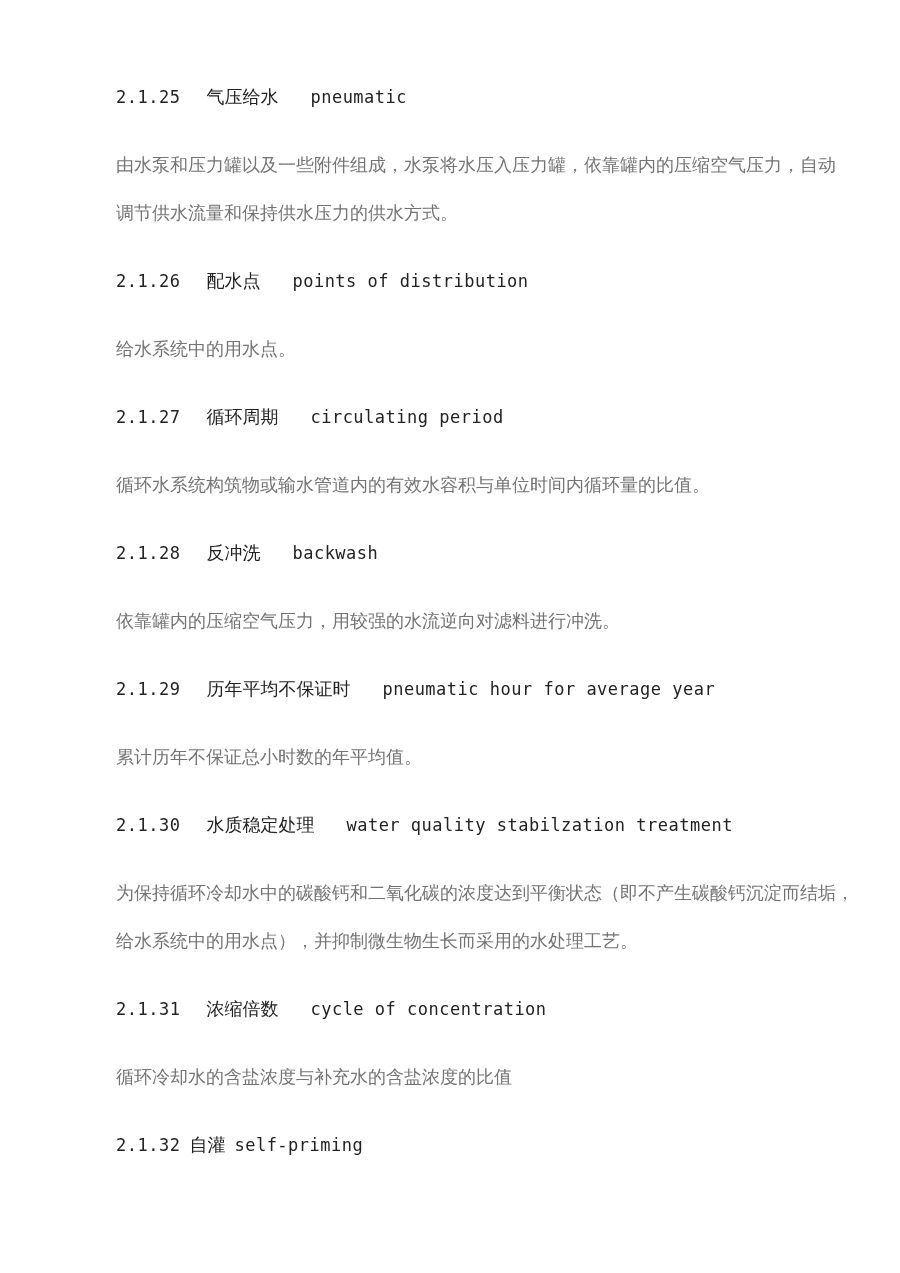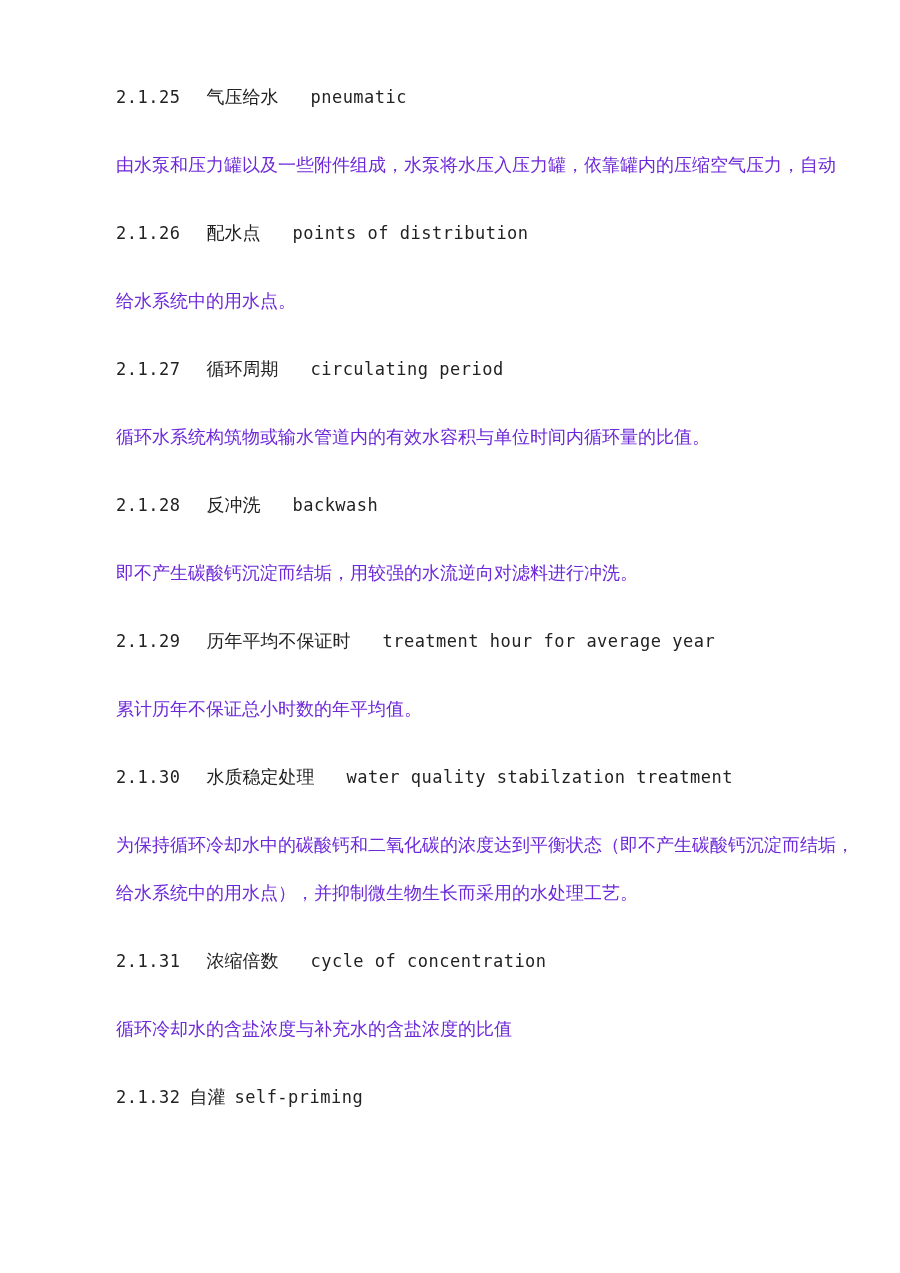--- a/index.html
+++ b/index.html
@@ -42,59 +42,60 @@
   }
   .heading.compact .cn { margin-left: 9px; font-weight: 400; margin-top: 28px; }
   .heading.compact .en { margin-left: 9px; }
   .def {
     margin: 0 0 20px 0;
   }
   .def .line {
     margin: 0;
     line-height: 48px;
     font-size: 18px;
-    color: #6d28d9;
+    color: #737373;
     white-space: nowrap;
   }
 </style>
 </head>
 <body>
 
 <div class="page">
 
   <div class="entry">
     <p class="heading"><span class="num">2.1.25</span><span class="cn">气压给水</span><span class="en">pneumatic</span></p>
     <div class="def">
       <p class="line">由水泵和压力罐以及一些附件组成，水泵将水压入压力罐，依靠罐内的压缩空气压力，自动</p>
+      <p class="line">调节供水流量和保持供水压力的供水方式。</p>
     </div>
   </div>
 
   <div class="entry">
     <p class="heading"><span class="num">2.1.26</span><span class="cn">配水点</span><span class="en">points of distribution</span></p>
     <div class="def">
       <p class="line">给水系统中的用水点。</p>
     </div>
   </div>
 
   <div class="entry">
     <p class="heading"><span class="num">2.1.27</span><span class="cn">循环周期</span><span class="en">circulating period</span></p>
     <div class="def">
       <p class="line">循环水系统构筑物或输水管道内的有效水容积与单位时间内循环量的比值。</p>
     </div>
   </div>
 
   <div class="entry">
     <p class="heading"><span class="num">2.1.28</span><span class="cn">反冲洗</span><span class="en">backwash</span></p>
     <div class="def">
-      <p class="line">即不产生碳酸钙沉淀而结垢，用较强的水流逆向对滤料进行冲洗。</p>
+      <p class="line">依靠罐内的压缩空气压力，用较强的水流逆向对滤料进行冲洗。</p>
     </div>
   </div>
 
   <div class="entry">
-    <p class="heading"><span class="num">2.1.29</span><span class="cn">历年平均不保证时</span><span class="en">treatment hour for average year</span></p>
+    <p class="heading"><span class="num">2.1.29</span><span class="cn">历年平均不保证时</span><span class="en">pneumatic hour for average year</span></p>
     <div class="def">
       <p class="line">累计历年不保证总小时数的年平均值。</p>
     </div>
   </div>
 
   <div class="entry">
     <p class="heading"><span class="num">2.1.30</span><span class="cn">水质稳定处理</span><span class="en">water quality stabilzation treatment</span></p>
     <div class="def">
       <p class="line">为保持循环冷却水中的碳酸钙和二氧化碳的浓度达到平衡状态（即不产生碳酸钙沉淀而结垢，</p>
       <p class="line">给水系统中的用水点），并抑制微生物生长而采用的水处理工艺。</p>

